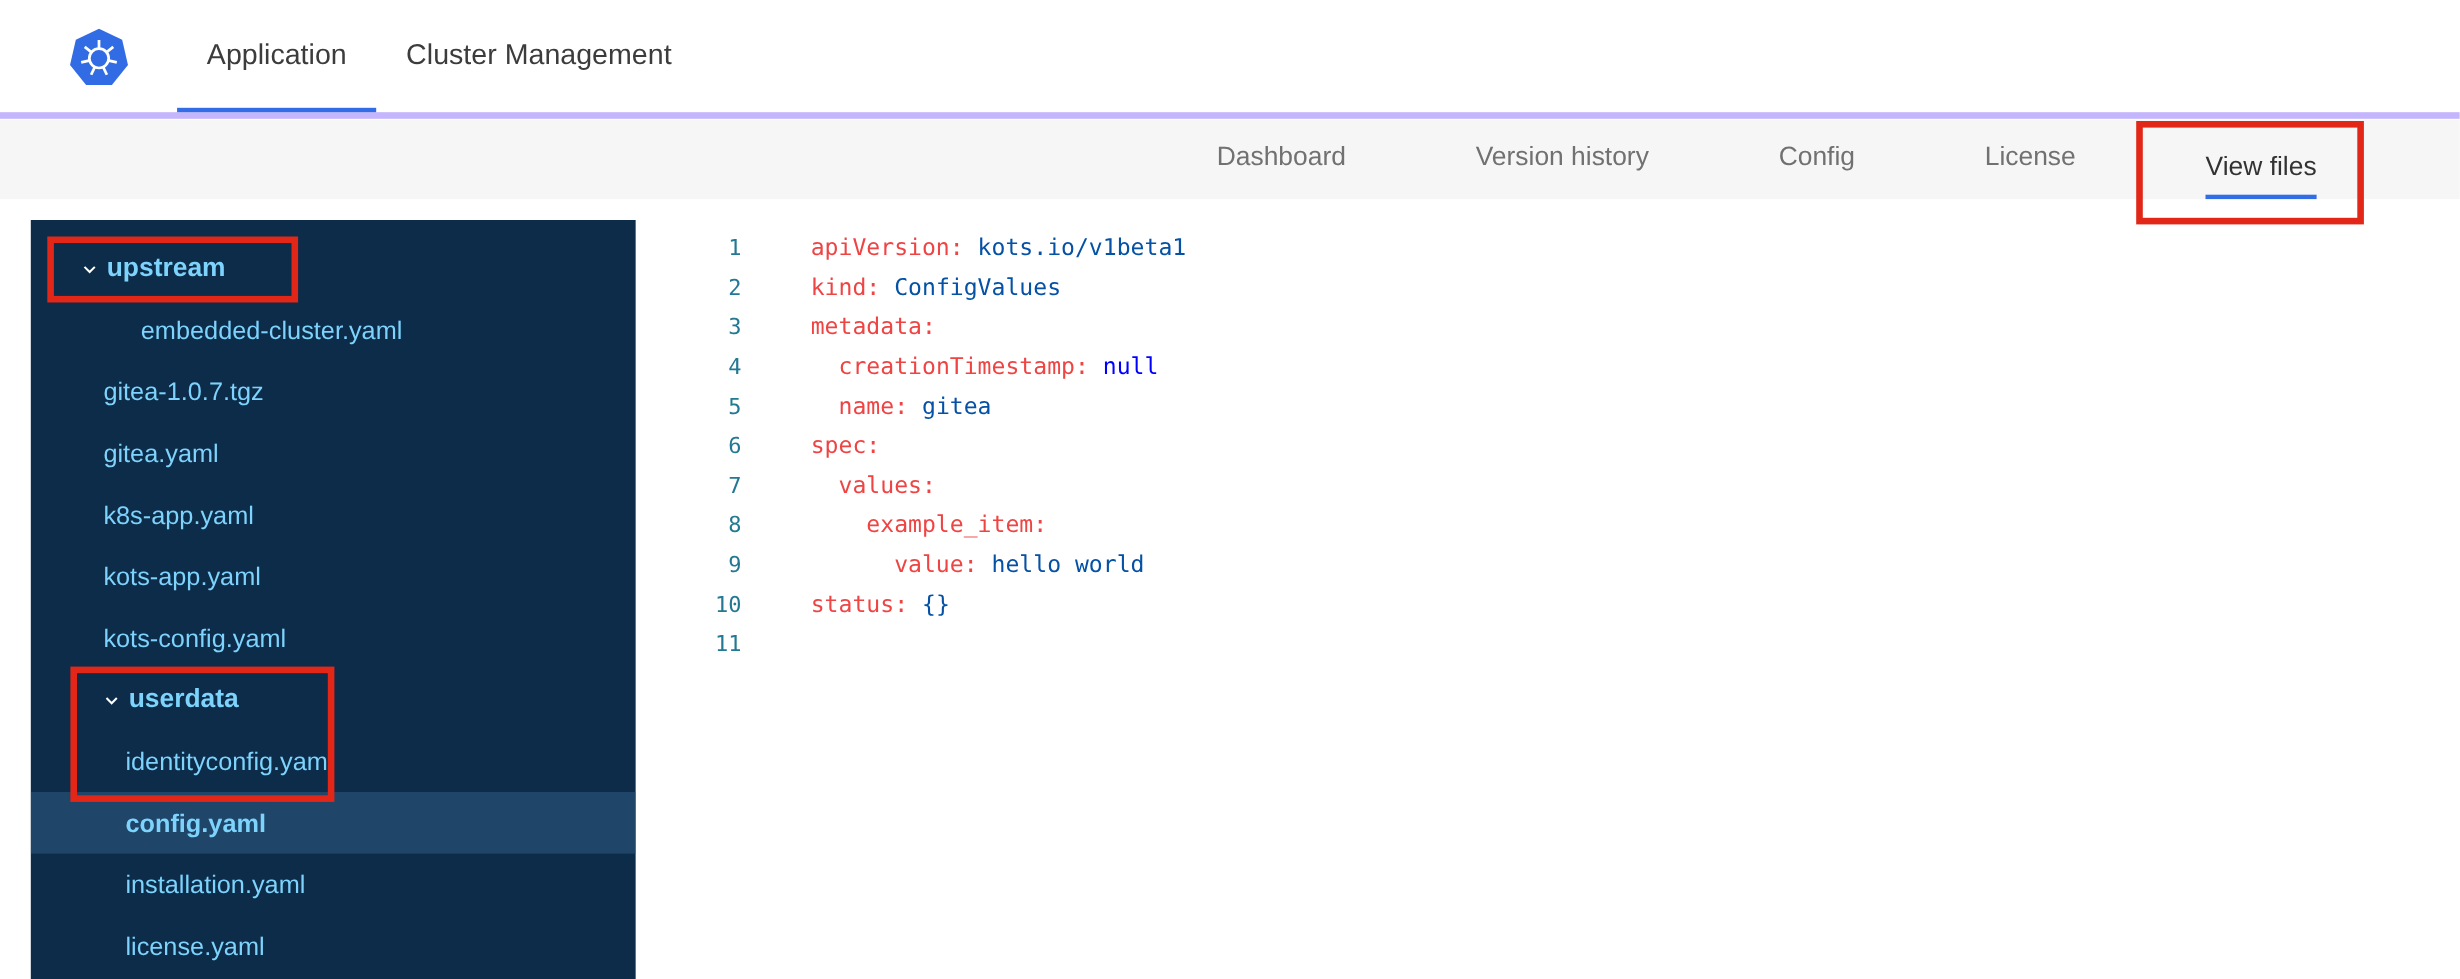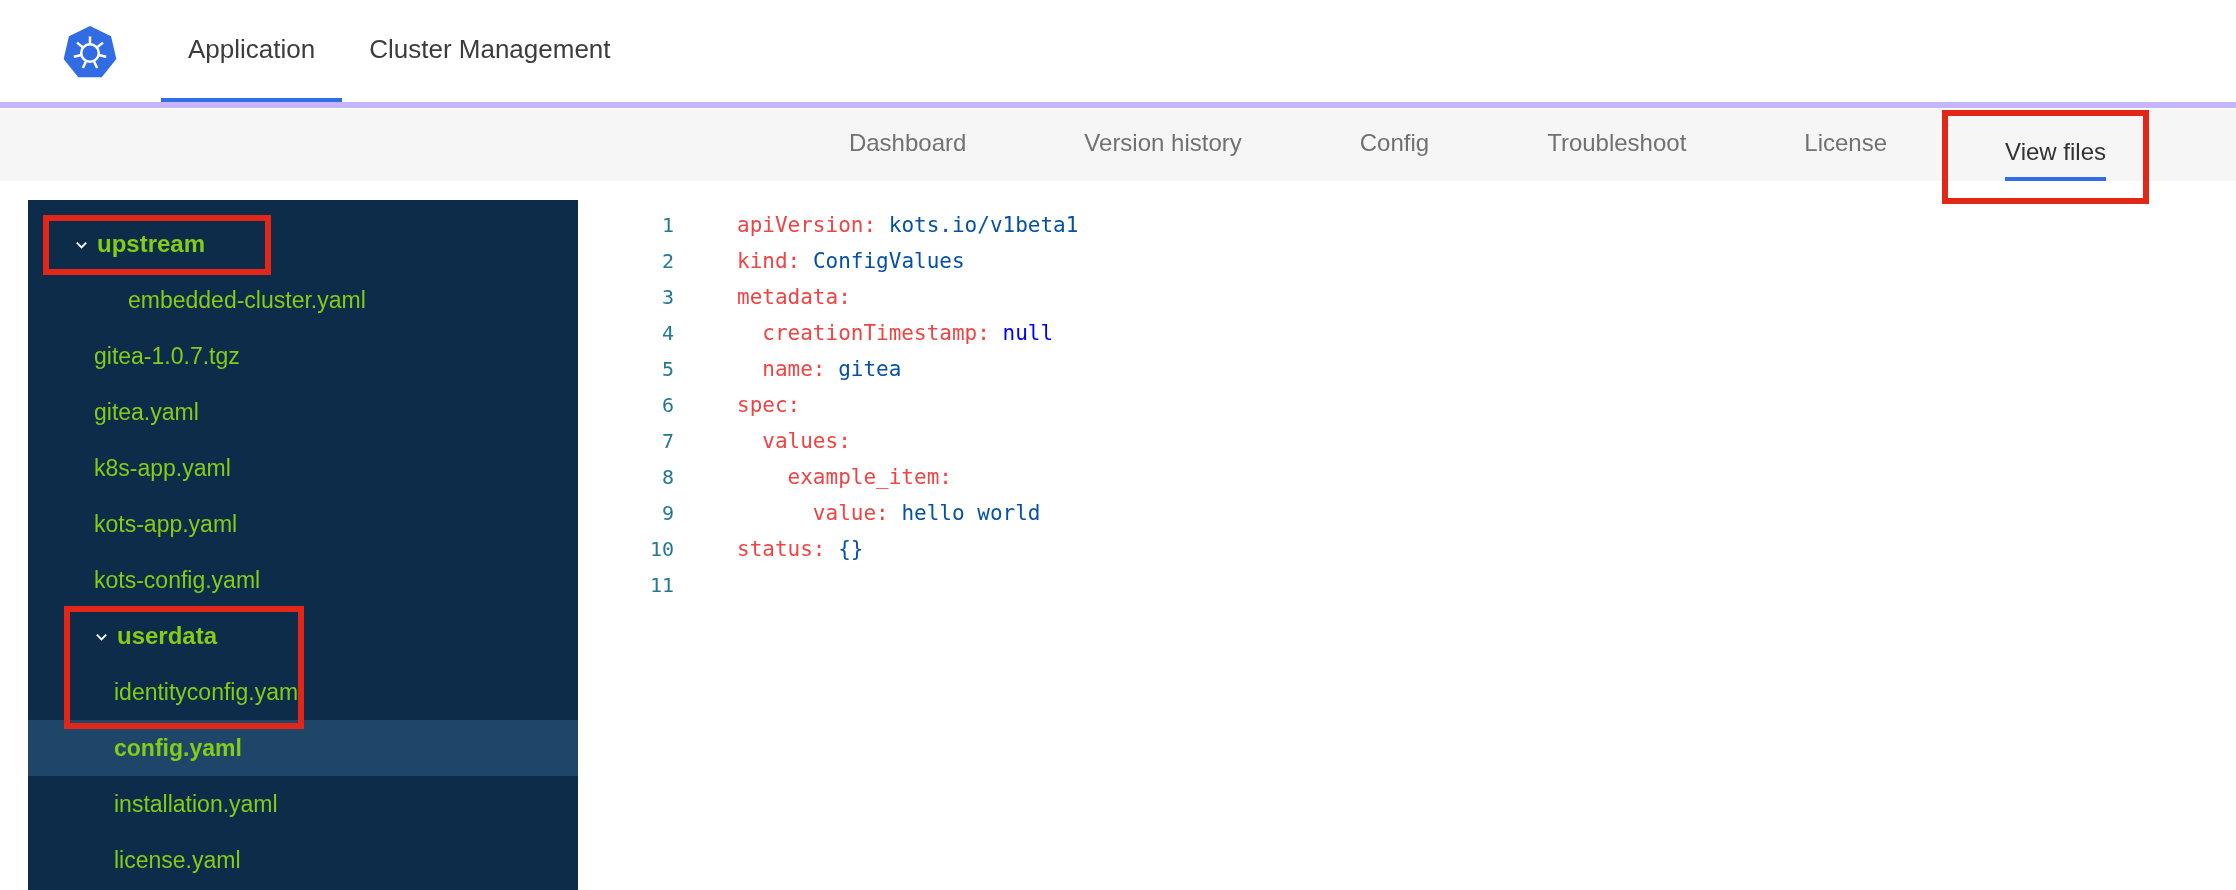--- a/index.html
+++ b/index.html
@@ -37,21 +37,21 @@
   }
   .sub-tab.active { color:#323232; border-bottom-color:#326de5; padding-top:18px; }
 
   
   .sidebar {
     position:absolute; left:28px; top:200px; width:550px; height:690px;
     background:#0d2c4a; padding-top:16px; overflow:hidden;
   }
   .tree-row {
     height:56px; display:flex; align-items:center;
-    font-size:23px; color:#84cc16; cursor:pointer; white-space:nowrap;
+    font-size:23px; color:#7dd3fc; cursor:pointer; white-space:nowrap;
   }
   .tree-row.dir { font-weight:bold; font-size:24px; }
   .tree-row .chev { display:flex; align-items:center; margin-right:8px; }
   .tree-row.selected { background:#1f4669; font-weight:bold; }
 
   
   .editor {
     position:absolute; left:578px; top:200px; right:0; bottom:0;
     background:#ffffff; padding-top:7px;
     font-family:"DejaVu Sans Mono", monospace;
@@ -95,21 +95,20 @@
       <div class="top-tab active">Application</div>
       <div class="top-tab">Cluster Management</div>
     </nav>
 </header>
 
 <nav class="subnav">
   <div class="subnav-tabs" id="subnav-tabs">
       <div class="sub-tab">Dashboard</div>
       <div class="sub-tab">Version history</div>
       <div class="sub-tab">Config</div>
-      <div class="sub-tab">Troubleshoot</div>
       <div class="sub-tab">License</div>
       <div class="sub-tab active">View files</div>
     </div>
 </nav>
 
 <aside class="sidebar" id="file-tree" style="background: rgb(13, 44, 74);">
     <div class="tree-row dir" style="padding-left: 46px;">
       <span class="chev">
         <svg width="15" height="15" viewBox="0 0 16 16">
           <path d="M3 6 L8 11 L13 6" fill="none" stroke="#ffffff" stroke-width="2"></path>

